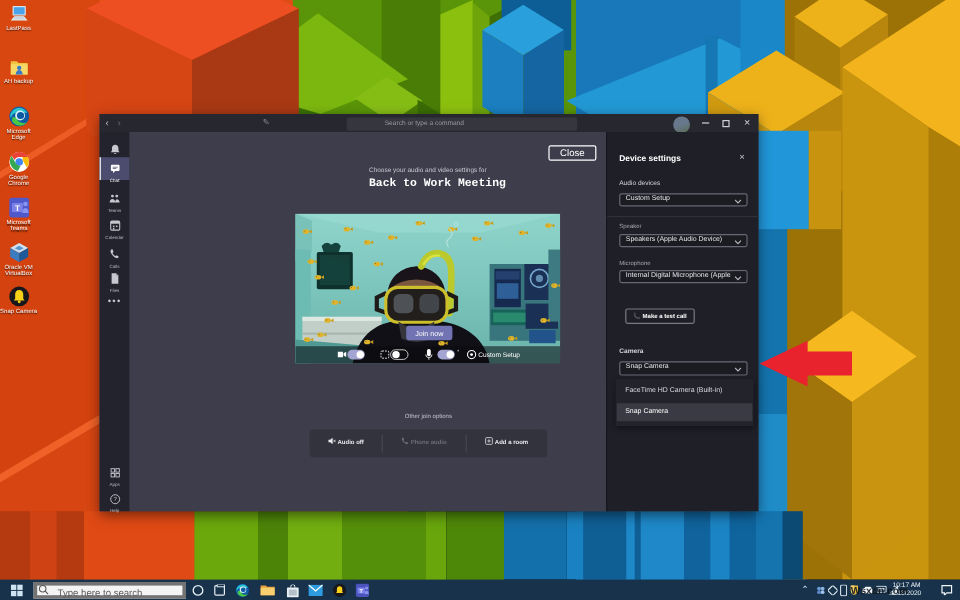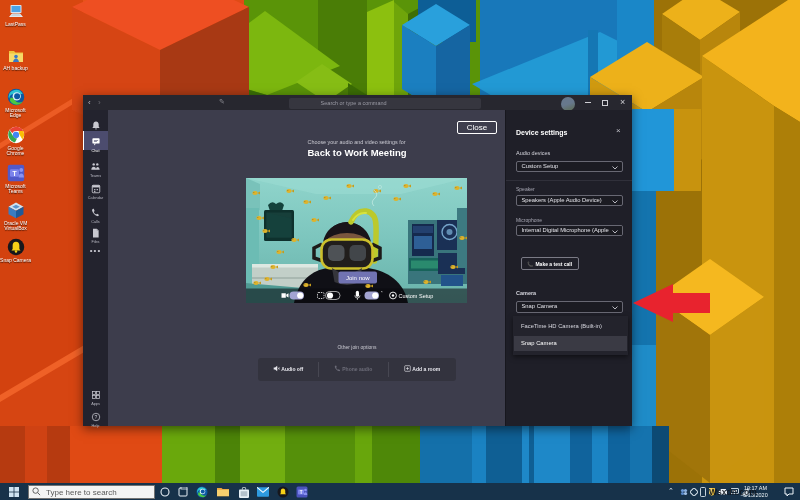--- a/index.html
+++ b/index.html
@@ -232,21 +232,21 @@
             <circle cx="8" cy="8" r="6" fill="none" stroke="#c8c8d0" stroke-width="1.2"></circle>
             <text x="8" y="11" text-anchor="middle" font-size="8" fill="#c8c8d0" font-family="Liberation Sans">?</text>
           </svg>
       <div style="font-size:3.8px;margin-top:-2px;">Help</div>
     </div>
   </div>
 
   <div id="main" class="abs" style="left:25px;top:15px;width:397px;height:316px;background:#3d3d4c;">
     <div class="abs" style="left:349px;top:11px;width:40px;height:13px;border:1px solid #ffffff;border-radius:2px;color:#fff;font-size:8px;text-align:center;line-height:11px;">Close</div>
     <div class="abs" style="left:199.5px;top:29px;font-size:5.4px;color:#c8c8d0;">Choose your audio and video settings for</div>
-    <div class="abs" style="left:199.5px;top:36.5px;font-size:9.5px;font-weight:bold;color:#fff;">Back to Work Meeting</div>
+    <div class="abs" style="left:199.5px;top:36.5px;font-size:9.5px;font-weight:bold;color:#fff;font-family:Liberation Mono, monospace;">Back to Work Meeting</div>
 
     <div class="abs" style="left:137.5px;top:68px;width:221px;height:125px;overflow:hidden;">
       <svg width="221" height="125">
         <defs>
           <linearGradient id="vbg" x1="0" y1="0" x2="0" y2="1">
             <stop offset="0" stop-color="#8fd4cb"></stop>
                 <stop offset="0.5" stop-color="#7cc5bd"></stop>
                 <stop offset="1" stop-color="#68b2aa"></stop>
           </linearGradient>
           <g id="fish">
@@ -397,21 +397,21 @@
   <polygon points="3,22 43,3 43,12 80,12 80,32 43,32 43,41" fill="#e8232e"></polygon>
 </svg>
 
 <div id="taskbar" class="abs" style="left:0;top:483px;width:800px;height:17px;background:#17324a;">
   <svg class="abs" style="left:9px;top:4px" width="10" height="10" viewBox="0 0 10 10">
         <rect width="4.6" height="4.6" fill="#cfe4f2"></rect>
         <rect x="5.4" width="4.6" height="4.6" fill="#cfe4f2"></rect>
         <rect y="5.4" width="4.6" height="4.6" fill="#cfe4f2"></rect>
         <rect x="5.4" y="5.4" width="4.6" height="4.6" fill="#cfe4f2"></rect>
       </svg>
-  <div class="abs" style="left:28px;top:1.5px;width:127px;height:14px;background:#f4f4f4;border:1px solid #737373;color:#5a5a5a;font-size:8px;line-height:13px;padding-left:17px;">Type here to search</div>
+  <div class="abs" style="left:28px;top:1.5px;width:127px;height:14px;background:#f4f4f4;border:3px solid #737373;color:#5a5a5a;font-size:8px;line-height:13px;padding-left:17px;">Type here to search</div>
   <svg class="abs" style="left:32px;top:4px" width="9" height="9" viewBox="0 0 10 10">
         <circle cx="4" cy="4" r="3" fill="none" stroke="#555" stroke-width="1"></circle>
         <path d="M6.3 6.3L9 9" stroke="#555" stroke-width="1"></path>
       </svg>
   <svg class="abs" style="left:160px;top:4px" width="10" height="10" viewBox="0 0 10 10">
         <circle cx="5" cy="5" r="4" fill="none" stroke="#e8f0f6" stroke-width="1.1"></circle>
       </svg>
   <svg class="abs" style="left:178px;top:4px" width="10" height="10" viewBox="0 0 10 10">
         <rect x="1" y="1" width="8" height="8" rx="1" fill="none" stroke="#e8f0f6" stroke-width="1"></rect>
         <rect x="3" y="0" width="6" height="2" fill="#17324a" stroke="#e8f0f6" stroke-width="0.8"></rect>

